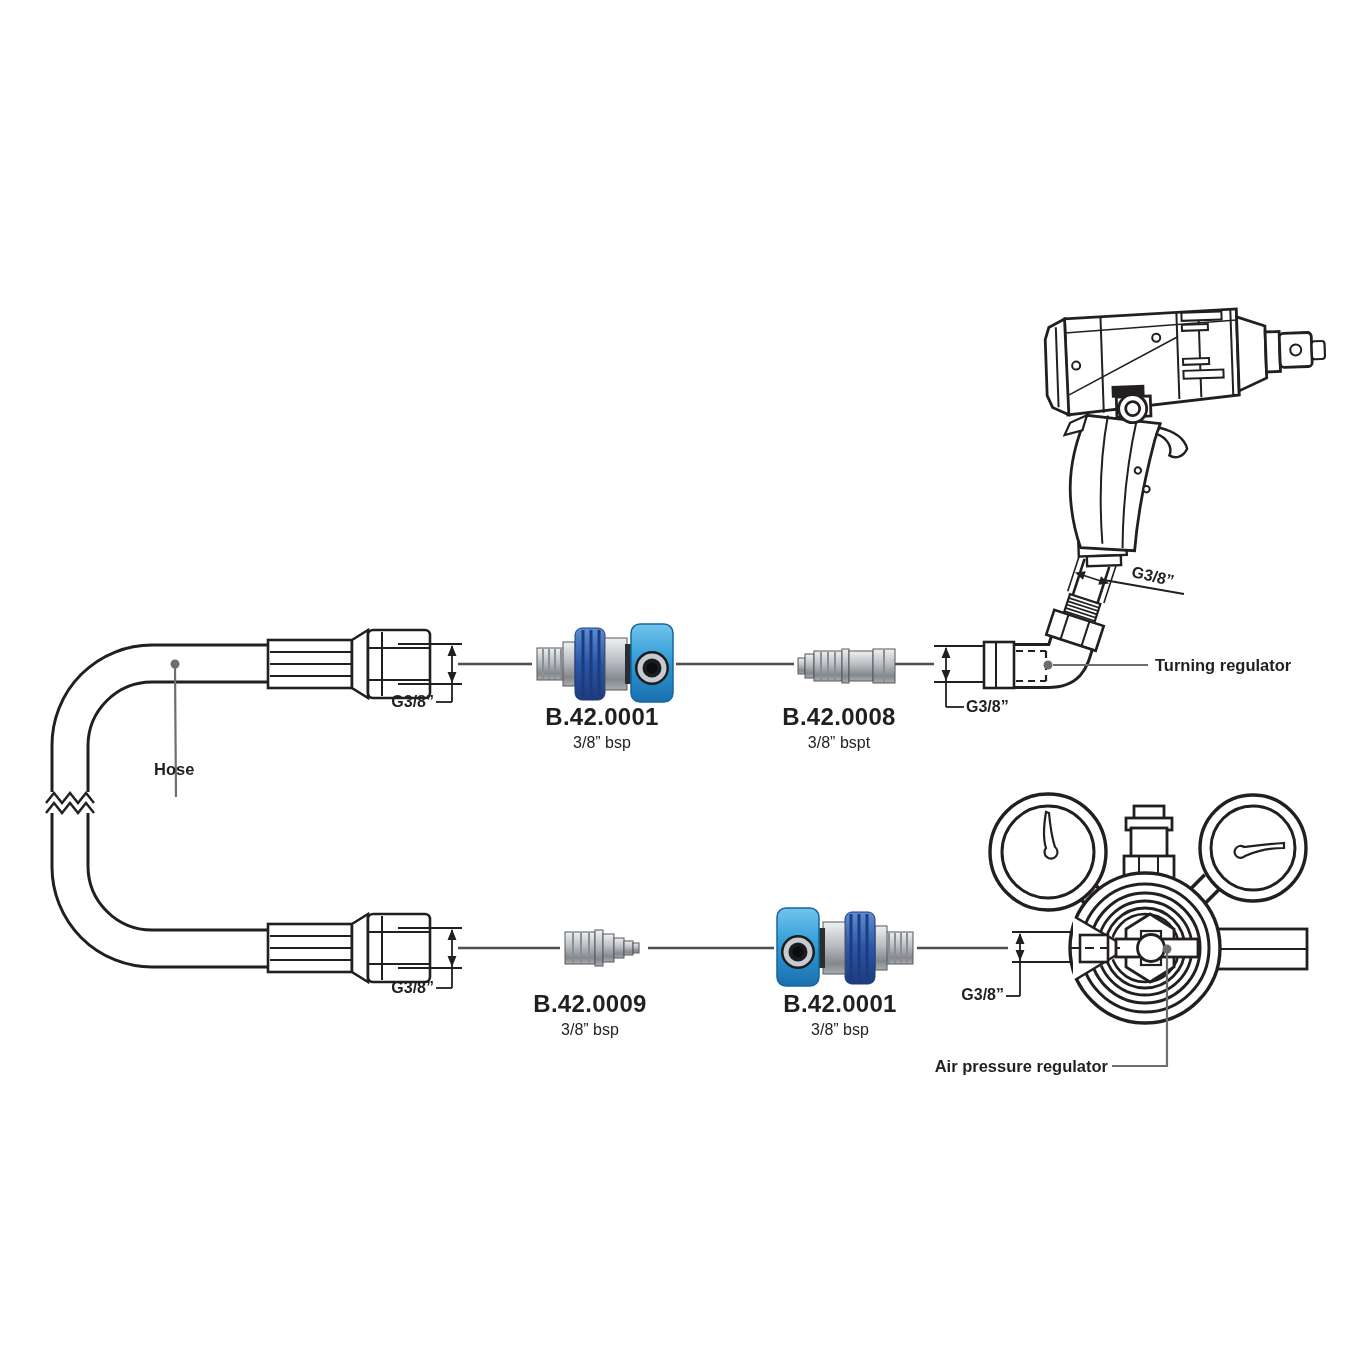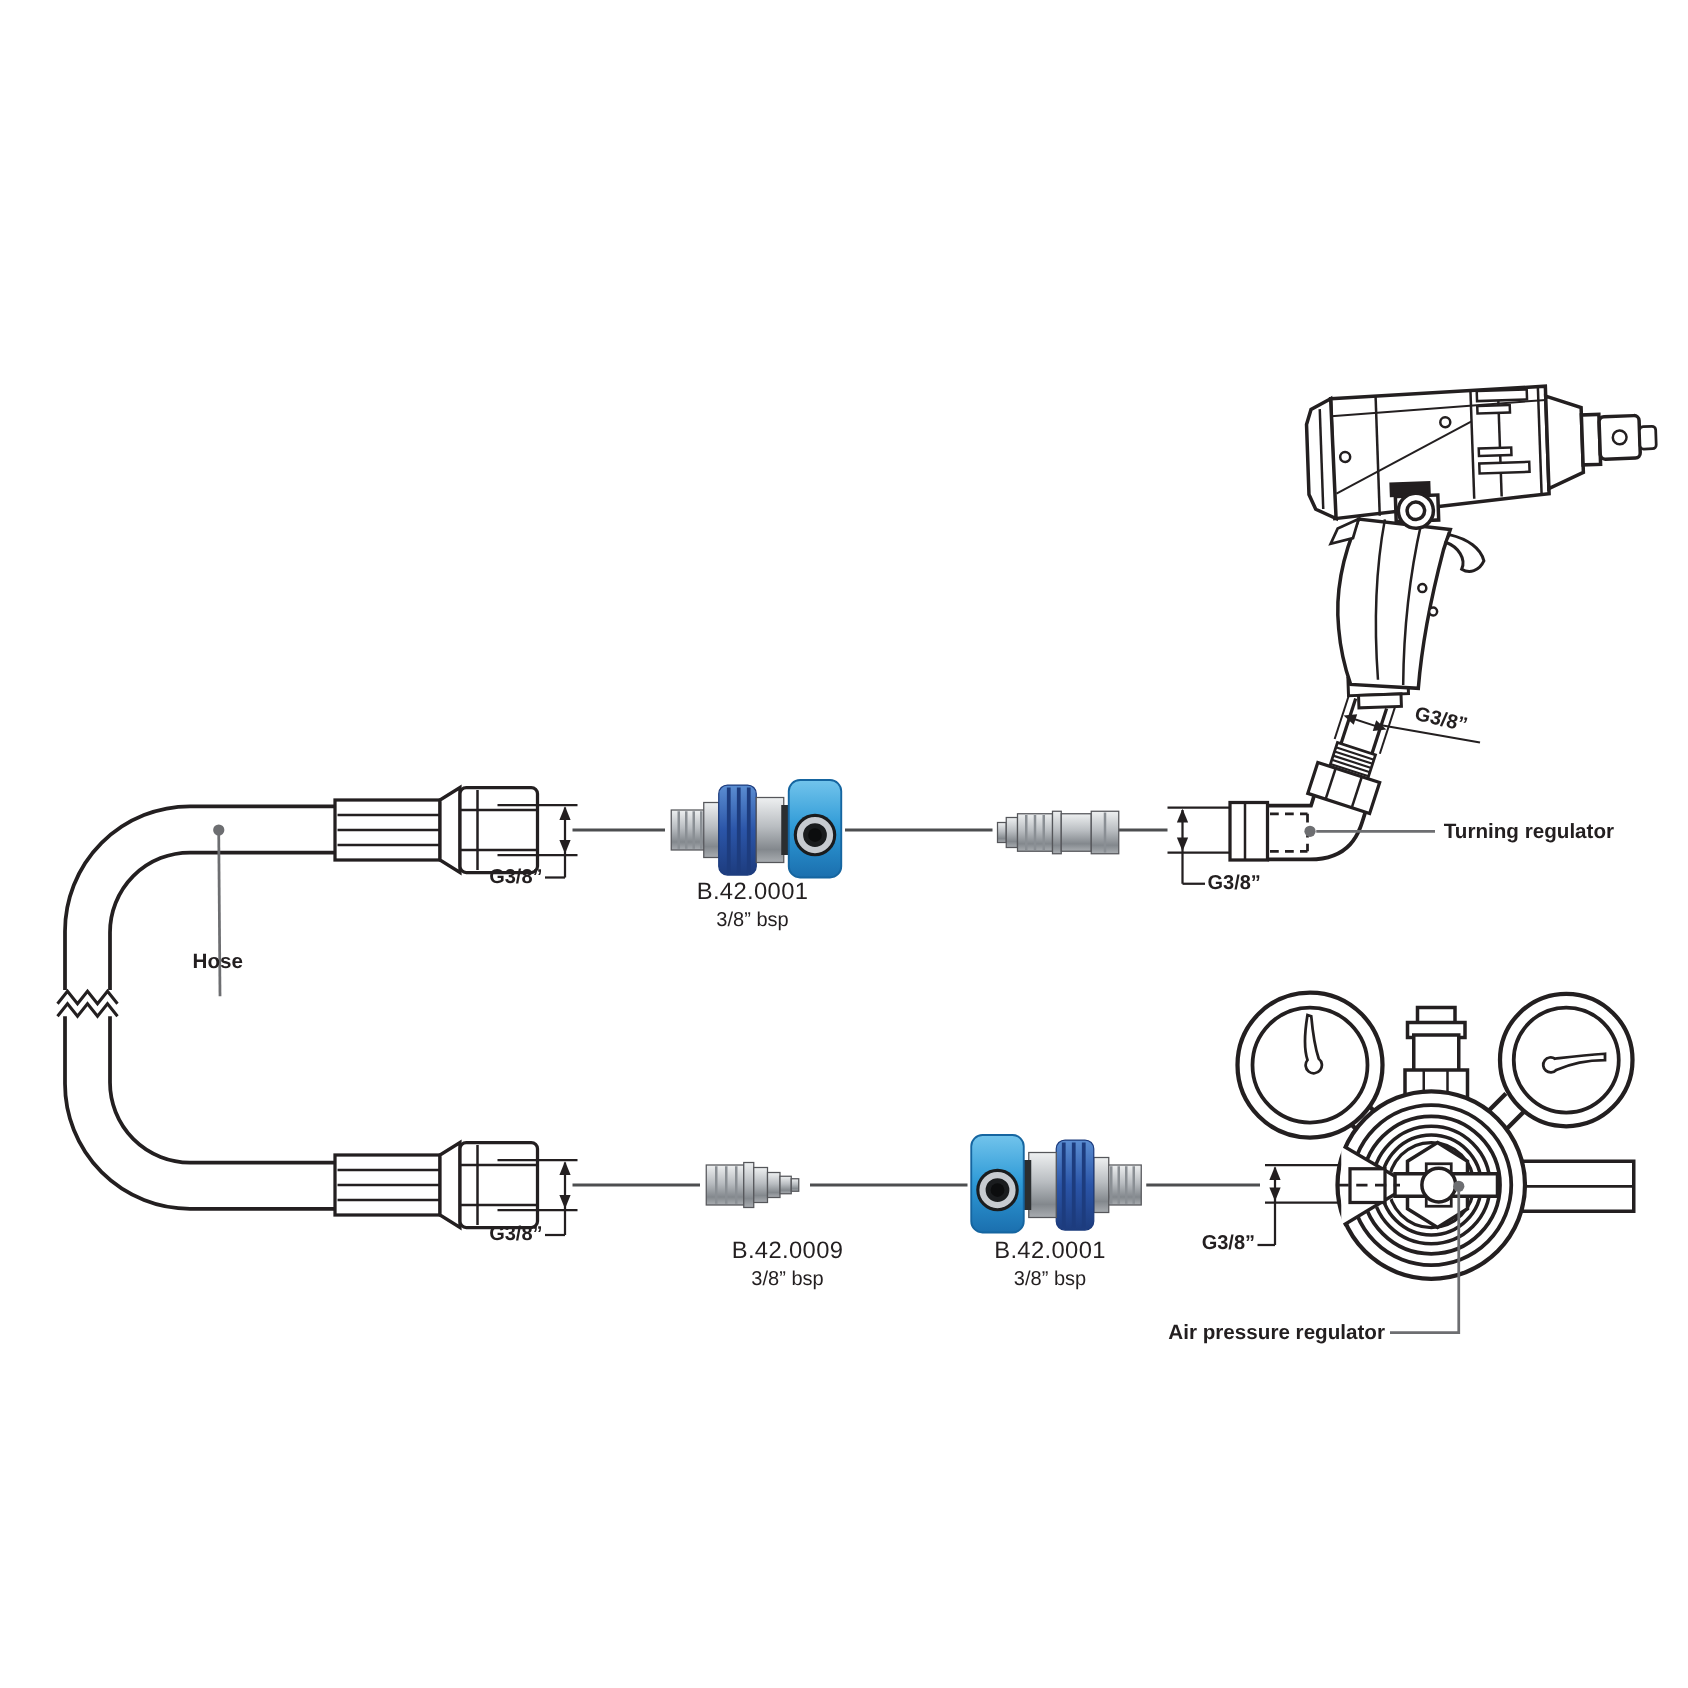--- a/index.html
+++ b/index.html
@@ -1,21 +1,21 @@
 <!DOCTYPE html>
 <html><head>
 <meta charset="utf-8">
 <style>
   html,body{margin:0;padding:0;background:#ffffff;}
   #canvas{position:relative;width:1350px;height:1350px;background:#ffffff;overflow:hidden;
           font-family:"Liberation Sans","DejaVu Sans",sans-serif;color:#231f20;}
   svg{position:absolute;left:0;top:0;}
   .lbl{position:absolute;font-weight:bold;color:#231f20;white-space:nowrap;}
   .part{position:absolute;width:180px;text-align:center;}
-  .part .code{font-weight:normal;font-size:19px;letter-spacing:.3px;}
+  .part .code{font-weight:bold;font-size:24px;letter-spacing:.3px;}
   .part .spec{font-weight:normal;font-size:16px;margin-top:3px;}
   .dim{font-size:16px;}
   .ann{font-size:16.5px;}
   .right{text-align:right;width:80px;}
 </style>
 </head>
 <body>
 
 <div id="canvas">
 
@@ -317,21 +317,25 @@
     <line x1="1053" y1="665" x2="1148" y2="665"></line>
     <circle cx="1167" cy="949" r="4.5" stroke="none"></circle>
     <path d="M 1167 953 L 1167 1066 L 1112 1066" fill="none"></path>
   </g>
 </svg>
 
 <div class="part" style="left:512px;top:703px;">
   <div class="code">B.42.0001</div>
   <div class="spec">3/8” bsp</div>
 </div>
-<div class="part" style="left:540px;top:990px;">
+<div class="part" style="left:749px;top:703px;">
+  <div class="code">B.42.0008</div>
+  <div class="spec">3/8” bspt</div>
+</div>
+<div class="part" style="left:500px;top:990px;">
   <div class="code">B.42.0009</div>
   <div class="spec">3/8” bsp</div>
 </div>
 <div class="part" style="left:750px;top:990px;">
   <div class="code">B.42.0001</div>
   <div class="spec">3/8” bsp</div>
 </div>
 
 <div class="lbl ann" style="left:154px;top:760px;">Hose</div>
 <div class="lbl ann" style="left:1155px;top:656px;">Turning regulator</div>

